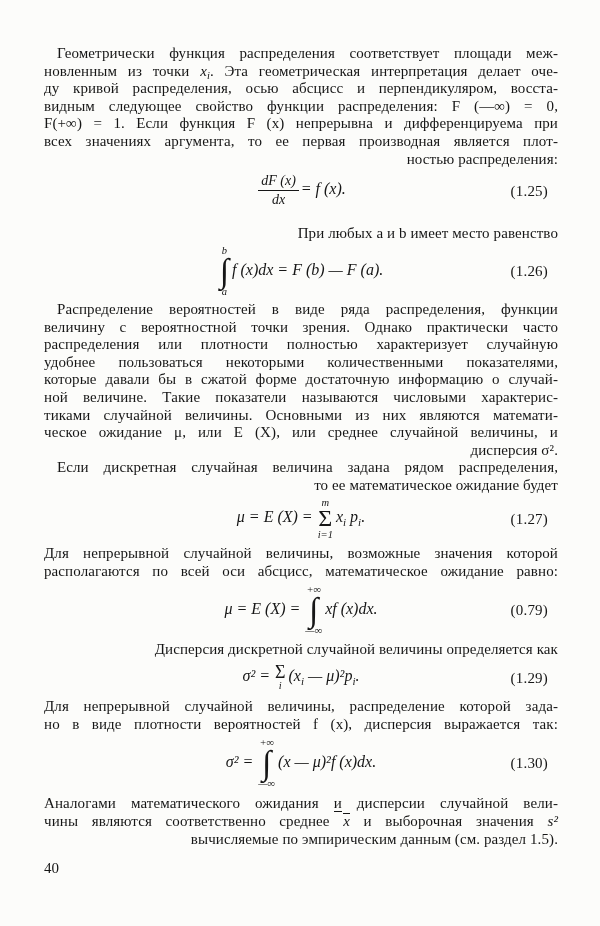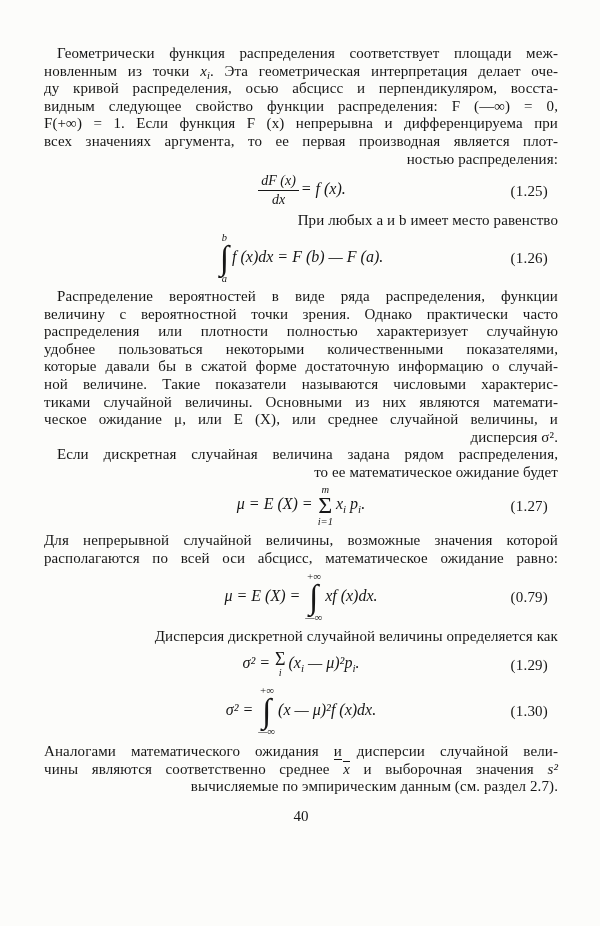--- a/index.html
+++ b/index.html
@@ -70,24 +70,24 @@
     vertical-align: middle;
     line-height: 1;
     margin: 0 3px 0 1px;
   }
   .lim { font-size: 10.5px; line-height: 11px; font-style: italic; letter-spacing: 0; }
   .intsign { font-size: 34px; line-height: 30px; font-style: normal; display: block; }
   .sumsign { font-size: 24px; line-height: 21px; font-style: normal; display: block; }
   .sumsign-sm { font-size: 18px; line-height: 16px; font-style: normal; display: block; }
   sub.esub { font-size: 11px; font-style: italic; vertical-align: -4px; line-height: 0; }
 
-  .pagenum { margin-top: 12px; font-size: 15px; text-align: center; }
+  .pagenum { margin-top: 12px; font-size: 15px; text-align: left; }
 
   
-  #eq125 { margin: 5px 0 4px; }
+  #eq125 { margin: 5px 0 17px; }
   #eq126 { margin: 2px 0 4px; }
   #eq127 { margin: 3px 0 5px; }
   #eq128 { margin: 3px 0 5px; }
   #eq129 { margin: 6px 0 7px; }
   #eq130 { margin: 4px 0 6px; }
 </style>
 </head>
 <body>
 
 <div class="page">
@@ -161,31 +161,35 @@
   <div class="ln l">Дисперсия дискретной случайной величины определяется как</div>
 
   <div class="eq" id="eq129">
     <span class="eq-body"><span class="eqtxt">σ² = </span><span class="bigop">
           <span class="sumsign-sm">Σ</span>
           <span class="lim">i</span>
         </span><span class="eqtxt">(x</span><sub class="esub">i</sub><span class="eqtxt"> — μ)²p</span><sub class="esub">i</sub><span class="eqtxt">.</span></span>
     <span class="eqtag">(1.29)</span>
   </div>
 
+  <div>
+    <div class="ln j">Для непрерывной случайной величины, распределение которой зада-</div>
+    <div class="ln j">но в виде плотности вероятностей f (x), дисперсия выражается так:</div>
+  </div>
 
   <div class="eq" id="eq130">
     <span class="eq-body"><span class="eqtxt">σ² = </span><span class="bigop">
           <span class="lim">+∞</span>
           <span class="intsign">∫</span>
           <span class="lim">—∞</span>
         </span><span class="eqtxt">(x — μ)²f (x)dx.</span></span>
     <span class="eqtag">(1.30)</span>
   </div>
 
   <div>
     <div class="ln j"><span>Аналогами математического ожидания </span><span class="usc">и</span><span> дисперсии случайной вели-</span></div>
     <div class="ln j"><span>чины являются соответственно среднее </span><span class="ovl">x</span><span> и выборочная значения </span><span class="var">s²</span></div>
-    <div class="ln l">вычисляемые по эмпирическим данным (см. раздел 2.7).</div>
+    <div class="ln l">вычисляемые по эмпирическим данным (см. раздел 1.5).</div>
   </div>
 
   <div class="pagenum">40</div>
 
 </div>
 
 </body></html>

